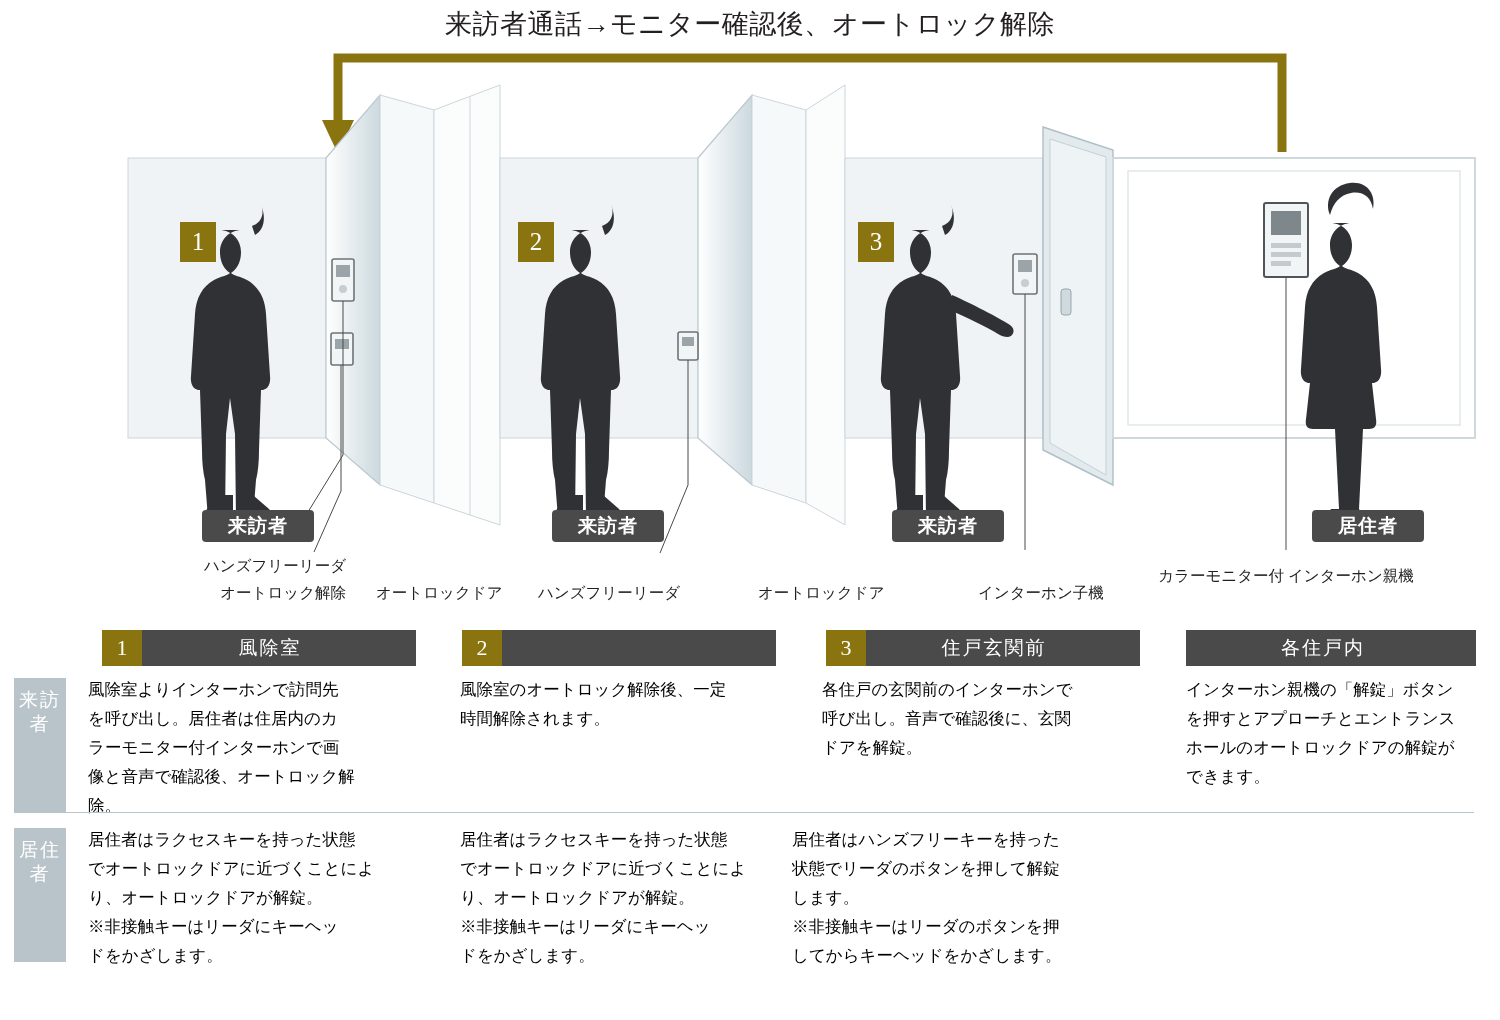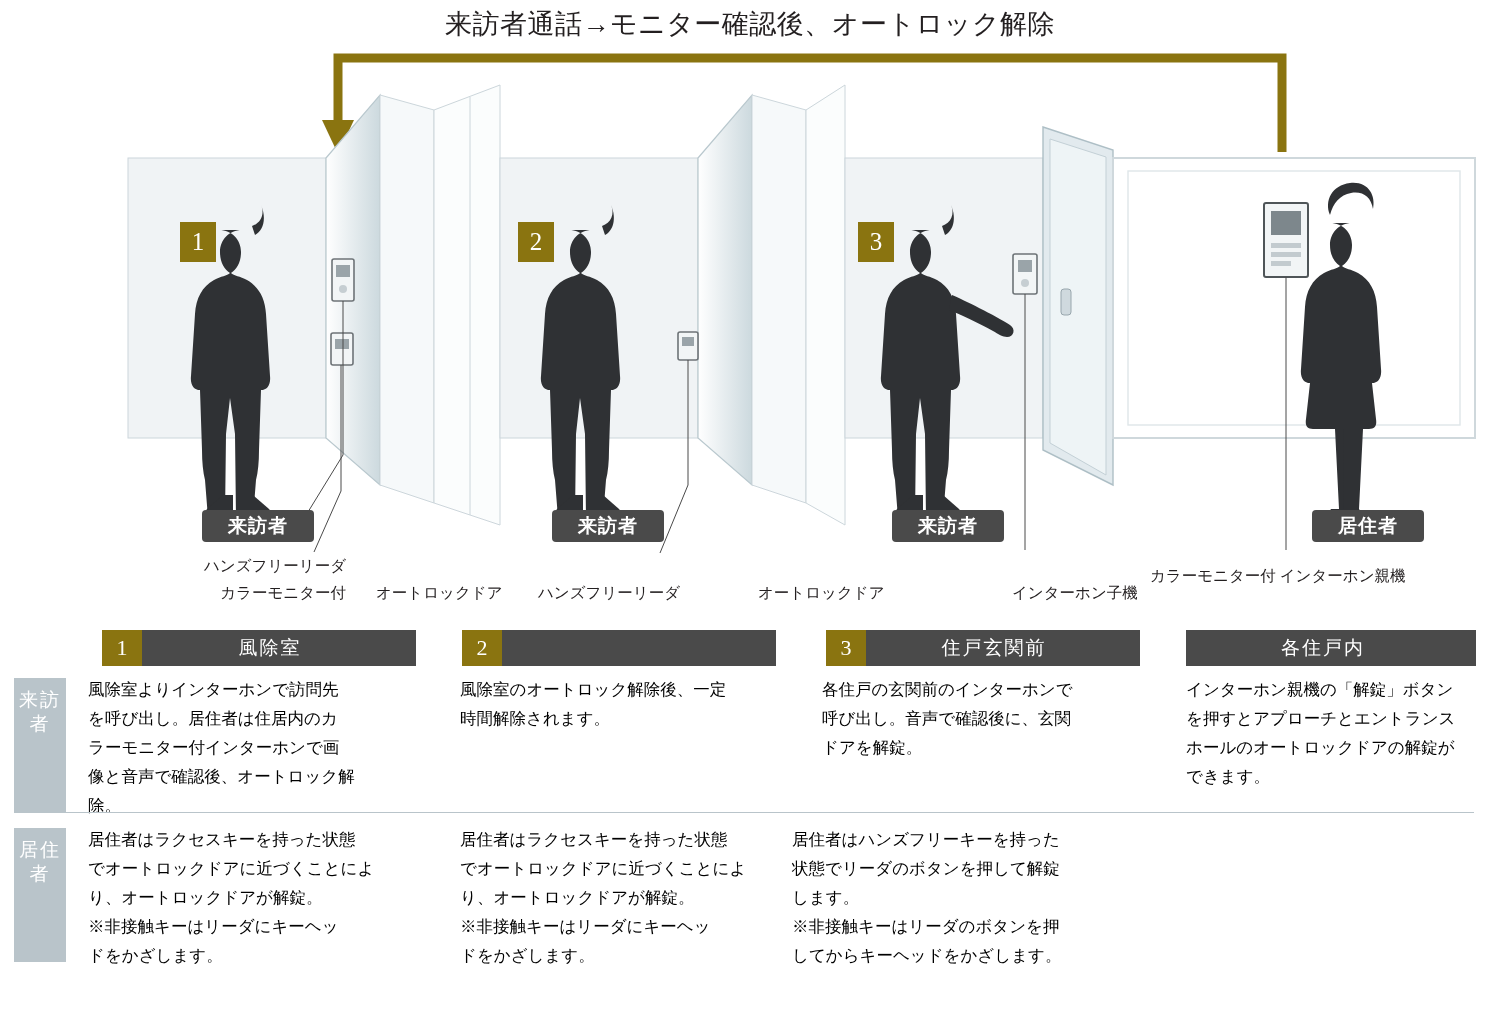--- a/index.html
+++ b/index.html
@@ -78,21 +78,21 @@
   }
 
   
   .callout {
     position: absolute;
     font-size: 15.5px;
     color: #231f20;
     white-space: nowrap;
     line-height: 1.35;
   }
-  .callout.center { text-align: left; }
+  .callout.center { text-align: center; }
   .callout.right  { text-align: right; }
 
   
   .bar {
     position: absolute;
     height: 36px;
     background: #4a4a4a;
     color: #ffffff;
     display: flex;
     align-items: center;
@@ -254,25 +254,25 @@
   <div class="step-badge" style="left:180px; top:222px;">1</div>
   <div class="step-badge" style="left:518px; top:222px;">2</div>
   <div class="step-badge" style="left:858px; top:222px;">3</div>
 
   <div class="role-pill" style="left:202px; top:510px; width:112px;">来訪者</div>
   <div class="role-pill" style="left:552px; top:510px; width:112px;">来訪者</div>
   <div class="role-pill" style="left:892px; top:510px; width:112px;">来訪者</div>
   <div class="role-pill" style="left:1312px; top:510px; width:112px;">居住者</div>
 
   <div class="callout right" style="left:120px; top:556px; width:226px;">ハンズフリーリーダ</div>
-  <div class="callout right" style="left:120px; top:583px; width:226px;">カラーモニター付</div>
+  <div class="callout right" style="left:120px; top:583px; width:226px;">オートロック解除</div>
   <div class="callout" style="left:376px; top:583px;">オートロックドア</div>
   <div class="callout" style="left:538px; top:583px;">ハンズフリーリーダ</div>
   <div class="callout" style="left:758px; top:583px;">オートロックドア</div>
-  <div class="callout" style="left:1012px; top:583px;">インターホン子機</div>
+  <div class="callout" style="left:978px; top:583px;">インターホン子機</div>
   <div class="callout center" style="left:1150px; top:566px; width:272px;">カラーモニター付
 インターホン親機</div>
 
   <div class="bar" style="left:102px; top:630px; width:314px;">
     <div class="num">1</div>
     <div class="bar-title">風除室</div>
   </div>
   <div class="bar" style="left:462px; top:630px; width:314px;">
     <div class="num">2</div>
   </div>

